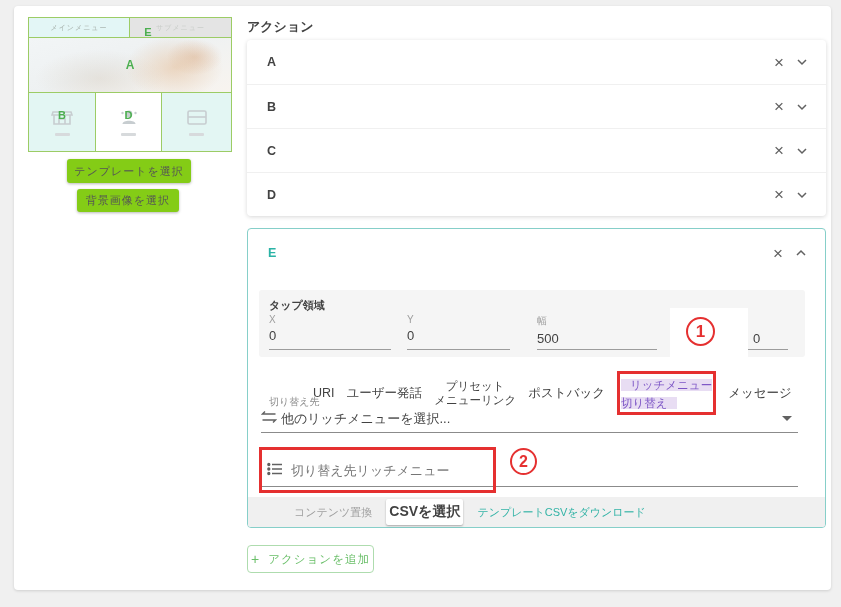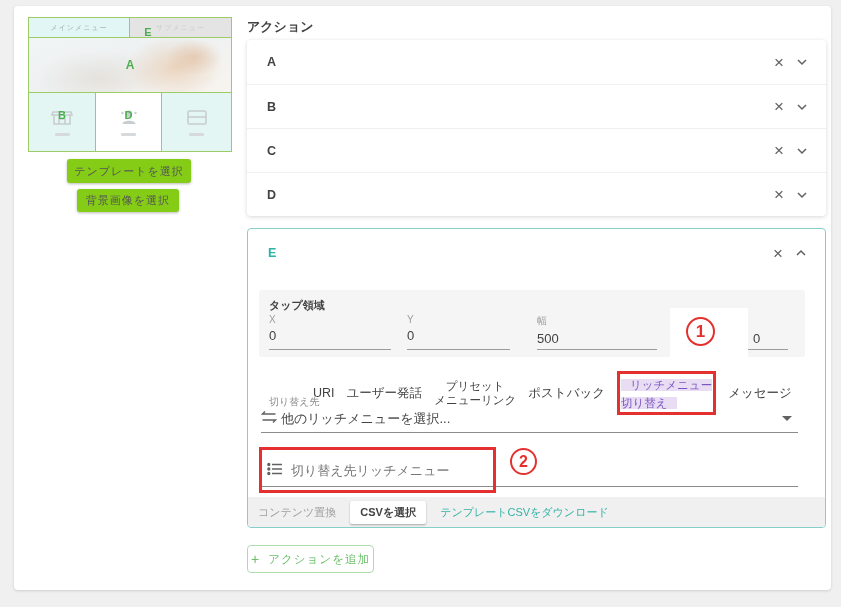--- a/index.html
+++ b/index.html
@@ -89,23 +89,23 @@
 
   .field2 { position:absolute; left:13px; top:226px; width:537px; height:32px;
     display:flex; align-items:center; gap:8px; padding-left:6px;
     border-bottom:1px solid #8b8b8b; cursor:text; }
   .field2-ph { font-size:13px; color:#757575; }
   .ann-box-2 { position:absolute; left:11px; top:218px; width:237px; height:46px;
     border:3px solid #e53030; z-index:6; pointer-events:none; }
 
   .e-footer { position:absolute; left:0; right:0; bottom:0; height:30px; background:#f0f0f0;
     border-radius:0 0 3px 3px; display:flex; align-items:center; gap:14px; padding-left:10px; }
-  .replace-label { font-size:11px; color:#9e9e9e; }
+  .replace-label { font-size:11px; color:#9e9e9e;margin-left:36px; }
   .csv-btn { background:#fff; border:none; border-radius:2px; box-shadow:0 1px 2px rgba(0,0,0,.3);
-    font-size:11px; font-weight:bold; color:#424242; padding:4px 10px; cursor:pointer; font-family:inherit; }
+    font-size:14px; font-weight:bold; color:#424242; padding:4px 3px; cursor:pointer; font-family:inherit; }
   .csv-link { font-size:11px; color:#33b3a6; cursor:pointer; }
 
   .add-btn { position:absolute; left:247px; top:545px; width:127px; height:28px;
     background:#fff; border:1px solid #aedcae; border-radius:4px; color:#6abf69;
     display:flex; align-items:center; justify-content:center; gap:8px; font-size:11.5px;
     cursor:pointer; font-family:inherit; letter-spacing:1px; }
   .add-plus { font-size:14px; }
 
   
   .ann1-patch { position:absolute; left:670px; top:308px; width:78px; height:50px; background:#fff; z-index:5; }

